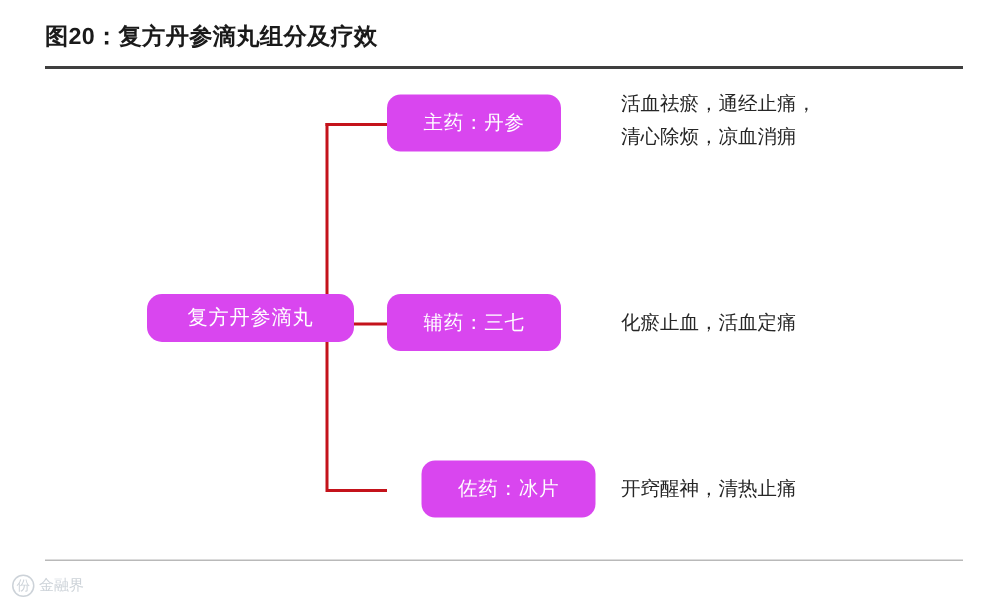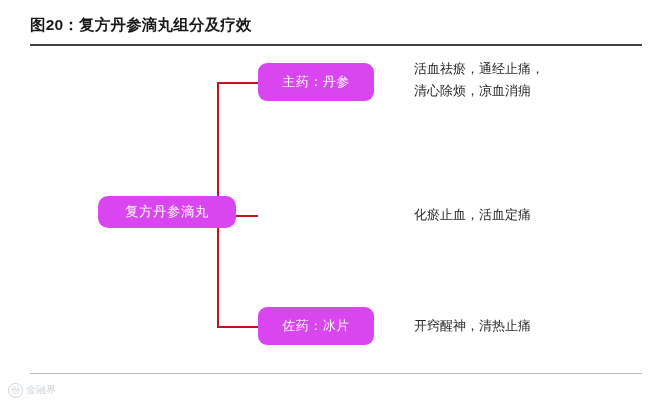--- a/index.html
+++ b/index.html
@@ -89,21 +89,21 @@
     border-radius: 10px;
     margin-left: 46px;
   }
   .node-branch {
     left: 258px;
     width: 116px;
     height: 38px;
   }
   .branch-0 { top: 63px; }
   .branch-1 { top: 196px; }
-  .branch-2 { top: 307px; }
+  .branch-2 { top: 307px; margin-left: 23px; }
 
   
   .line {
     position: absolute;
     background: #c4131b;
   }
   
   .line-root-stub {
     left: 190px;
     top: 217px;
@@ -182,20 +182,21 @@
 
   <div class="line line-root-stub"></div>
   <div class="line line-trunk"></div>
   <div class="line line-arm arm-0"></div>
   <div class="line line-arm arm-1"></div>
   <div class="line line-arm arm-2"></div>
 
   <div class="node node-root">复方丹参滴丸</div>
 
   <div class="node node-branch branch-0">主药：丹参</div>
+  <div class="node node-branch branch-1">辅药：三七</div>
   <div class="node node-branch branch-2">佐药：冰片</div>
 
   <div class="desc desc-0">活血祛瘀，通经止痛，
 清心除烦，凉血消痈</div>
   <div class="desc desc-2">开窍醒神，清热止痛</div>
   <div class="desc desc-1">化瘀止血，活血定痛</div>
 
   <div class="footer-rule"></div>
 
   <div class="watermark">

